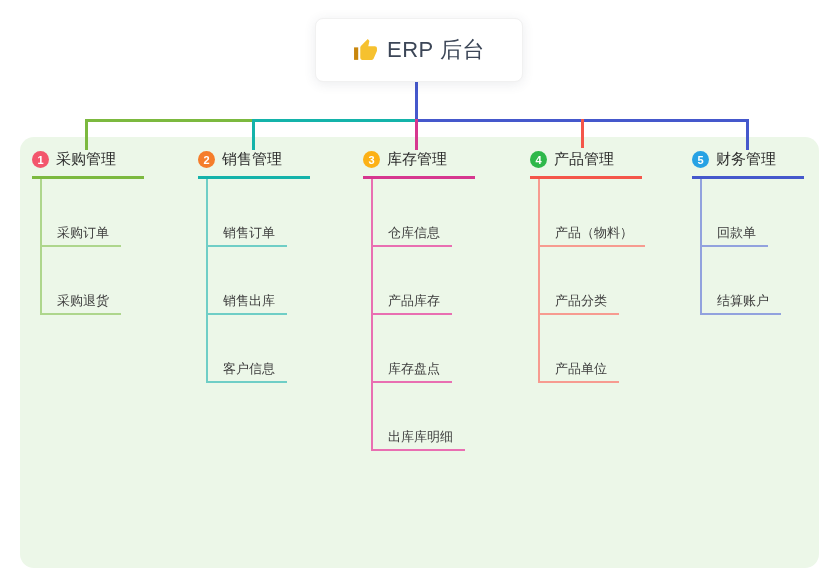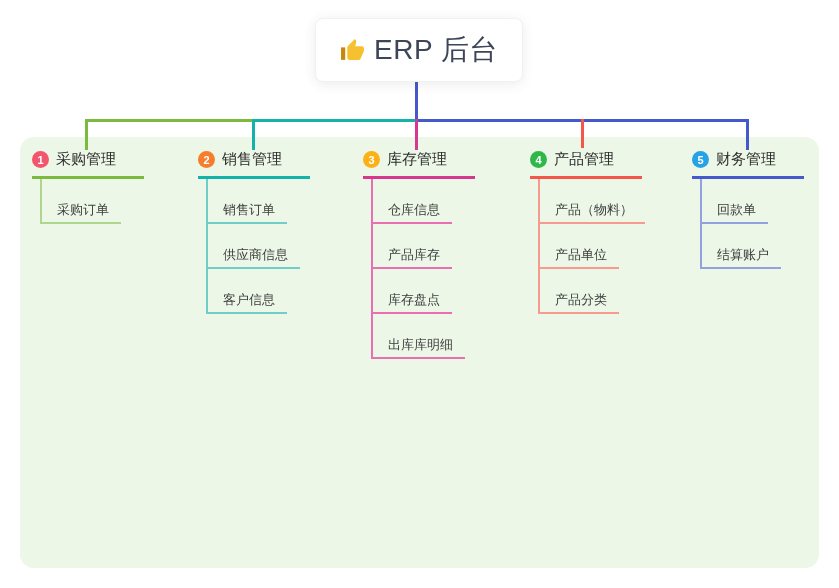--- a/index.html
+++ b/index.html
@@ -8,21 +8,21 @@
   .canvas { position:relative; width:839px; height:588px; overflow:hidden; background:#fff; }
 
   
   .root-node{
     position:absolute; left:315px; top:18px; width:208px; height:64px;
     background:#fff; border:1px solid #f1f1f1; border-radius:8px;
     box-shadow:0 2px 12px rgba(60,70,90,.10);
     display:flex; align-items:center; justify-content:center; gap:9px;
     z-index:3;
   }
-  .root-title{ font-size:28px; color:#3c4657; letter-spacing:.5px; }
+  .root-title{ font-size:22px; color:#3c4657; letter-spacing:.5px; }
   .root-icon{ width:25px; height:25px; display:block; }
 
   
   .line{ position:absolute; z-index:2; }
   .stem   { left:415px; top:82px;  width:3px;  height:38px; }
   .bus-g  { left:85px;  top:119px; width:172px; height:3px; }
   .bus-t  { left:255px; top:119px; width:162px; height:3px; }
   .bus-b  { left:415px; top:119px; width:334px; height:3px; }
   .drop-1 { left:85px;  top:119px; width:3px; height:31px; }
   .drop-2 { left:252px; top:119px; width:3px; height:31px; }
@@ -44,21 +44,21 @@
   }
   .badge{
     width:17px; height:17px; border-radius:50%; flex:0 0 17px;
     color:#fff; font-size:11px; font-weight:bold;
     display:flex; align-items:center; justify-content:center;
   }
   .hlabel{ font-size:15px; color:#2d2d2d; white-space:nowrap; }
   .subs{ position:relative; margin-left:8px; list-style:none; }
   .subs .vline{ position:absolute; left:0; top:0; width:2px; height:100%; }
   .subs li{
-    width:max-content; padding:21px 12px 2px 17px;
+    width:max-content; padding:44px 12px 2px 17px;
     border-bottom:2px solid #000;
     font-size:13px; line-height:20px; color:#3d3d3d; white-space:nowrap;
   }
 </style>
 </head>
 <body>
 
 <div class="canvas" style="background: rgb(255, 255, 255);">
 
   <div class="root-node">
@@ -82,31 +82,32 @@
   <div class="panel" style="background: rgb(236, 247, 232);">
     <div>
         <div class="col" style="left: 12px;">
           <div class="hdr" style="border-bottom-color:#7cb93f">
             <span class="badge" style="background:#f3566c">1</span>
             <span class="hlabel">采购管理</span>
           </div>
           <ul class="subs">
             <i class="vline" style="background:#aed68c"></i>
             <li style="border-bottom-color:#aed68c">采购订单</li>
+            <li style="border-bottom-color:#aed68c">采购退货</li>
           </ul>
         </div>
         <div class="col" style="left: 178px;">
           <div class="hdr" style="border-bottom-color:#14b3aa">
             <span class="badge" style="background:#f57d2b">2</span>
             <span class="hlabel">销售管理</span>
           </div>
           <ul class="subs">
             <i class="vline" style="background:#6fcec6"></i>
             <li style="border-bottom-color:#6fcec6">销售订单</li>
-            <li style="border-bottom-color:#6fcec6">供应商信息</li>
+            <li style="border-bottom-color:#6fcec6">销售出库</li>
             <li style="border-bottom-color:#6fcec6">客户信息</li>
           </ul>
         </div>
         <div class="col" style="left: 343px;">
           <div class="hdr" style="border-bottom-color:#d6378f">
             <span class="badge" style="background:#fcb116">3</span>
             <span class="hlabel">库存管理</span>
           </div>
           <ul class="subs">
             <i class="vline" style="background:#e96fb2"></i>
@@ -117,22 +118,22 @@
           </ul>
         </div>
         <div class="col" style="left: 510px;">
           <div class="hdr" style="border-bottom-color:#f4564a">
             <span class="badge" style="background:#2eb84a">4</span>
             <span class="hlabel">产品管理</span>
           </div>
           <ul class="subs">
             <i class="vline" style="background:#f79b90"></i>
             <li style="border-bottom-color:#f79b90">产品（物料）</li>
+            <li style="border-bottom-color:#f79b90">产品分类</li>
             <li style="border-bottom-color:#f79b90">产品单位</li>
-            <li style="border-bottom-color:#f79b90">产品分类</li>
           </ul>
         </div>
         <div class="col" style="left: 672px;">
           <div class="hdr" style="border-bottom-color:#4558cc">
             <span class="badge" style="background:#27a2e4">5</span>
             <span class="hlabel">财务管理</span>
           </div>
           <ul class="subs">
             <i class="vline" style="background:#92a2de"></i>
             <li style="border-bottom-color:#92a2de">回款单</li>

